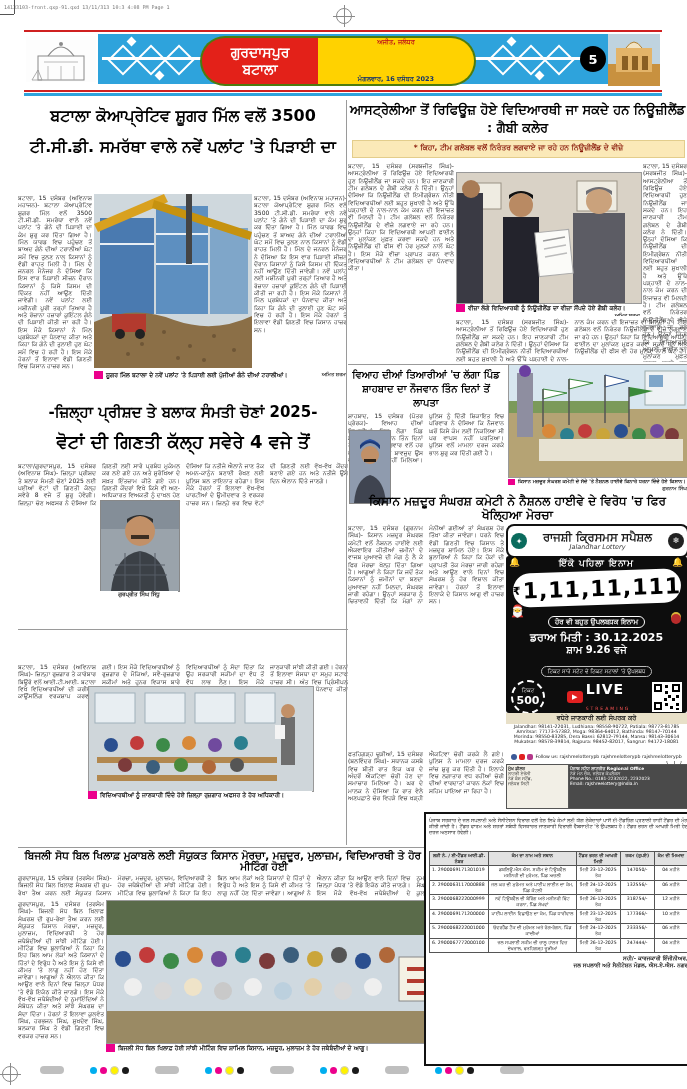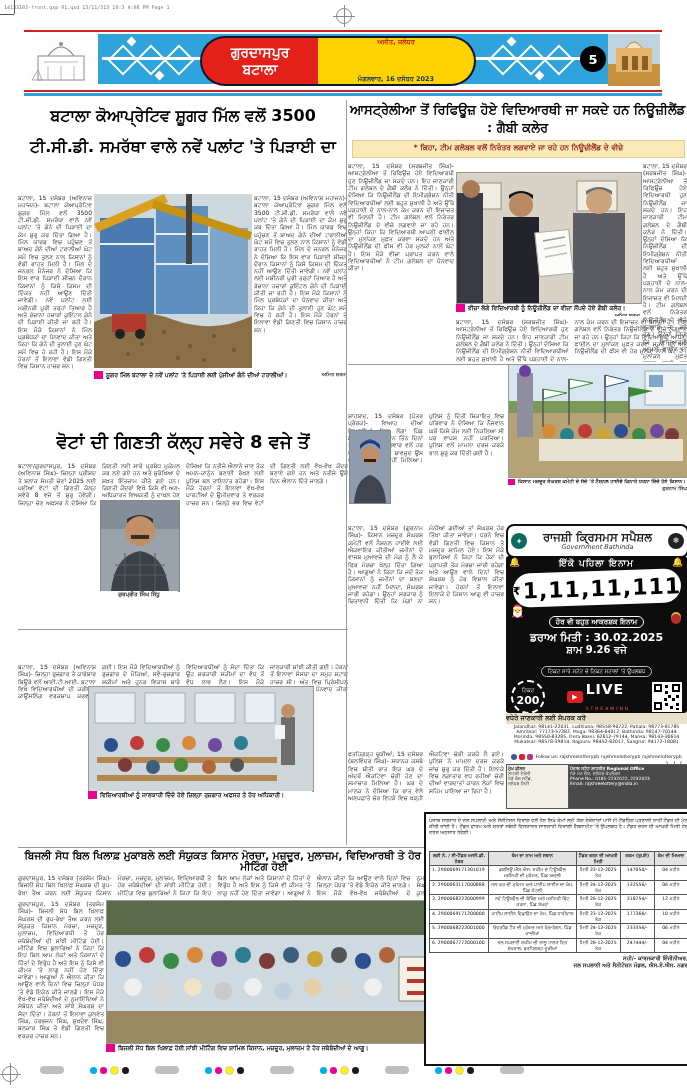--- a/index.html
+++ b/index.html
@@ -14,21 +14,21 @@
   .capt{font-size:6px;font-weight:bold;color:#111;background:#fff;overflow:hidden;}
   .marker{display:inline-block;width:9px;height:8px;background:#EC008C;margin-right:3px;vertical-align:middle;}
   .rule{background:#9a9a9a;}
   .photo{overflow:hidden;background:#ccc;}
   .photo svg{display:block;}
   .credit{float:right;font-weight:bold;font-size:5px;color:#333;}
   
   .masthead{border-top:2px solid #cf2020;border-bottom:2px solid #cf2020;background:#fff;}
   .diamond{position:absolute;width:18px;height:18px;border:2px solid #fff;transform:rotate(45deg);background:transparent;}
   .diamond.small{width:7px;height:7px;background:#fff;border:none;}
-  .capsule{position:absolute;background:#0f172a;border-radius:26px;display:flex;padding:2px;}
+  .capsule{position:absolute;background:#4d7c0f;border-radius:26px;display:flex;padding:2px;}
   .cap-red{background:#E32119;border-radius:24px 0 0 24px;color:#fff;font-weight:bold;
            display:flex;flex-direction:column;justify-content:center;text-align:center;}
   .cap-yellow{background:#FFD200;border-radius:0 24px 24px 0;position:relative;text-align:center;flex:1;}
   .pgcircle{position:absolute;background:#000;border-radius:50%;color:#fff;font-weight:bold;
             display:flex;align-items:center;justify-content:center;}
   
   .ad-black{background:#0d0d0d;color:#fff;text-align:center;}
   .pill{display:inline-block;border:1px solid #fff;border-radius:10px;padding:1px 6px;}
   .tick-circle{border:2px dashed #fff;border-radius:50%;display:flex;flex-direction:column;align-items:center;justify-content:center;}
   
@@ -145,21 +145,22 @@
       <rect x="18" y="120" width="34" height="18" fill="#b33a2e"></rect>
       <circle cx="26" cy="140" r="5" fill="#222"></circle>
       <circle cx="46" cy="140" r="5" fill="#222"></circle>
     </svg>
   </div>
   <div class="abs capt" style="left:94px;top:371px;width:253px;height:20px;">
     <span class="marker"></span><span>ਸ਼ੂਗਰ ਮਿੱਲ ਬਟਾਲਾ ਦੇ ਨਵੇਂ ਪਲਾਂਟ 'ਤੇ ਪਿੜਾਈ ਲਈ ਪੁੱਜੀਆਂ ਗੰਨੇ ਦੀਆਂ ਟਰਾਲੀਆਂ।</span>
     <span class="credit">ਅਮਿਤ ਸ਼ਰਮਾ</span>
   </div>
 
-  <div class="abs hd" style="left:18px;top:428px;width:330px;height:28px;font-size:18px;line-height:28px;white-space:nowrap;">ਵੋਟਾਂ ਦੀ ਗਿਣਤੀ ਕੱਲ੍ਹ ਸਵੇਰੇ 8 ਵਜੇ ਤੋਂ</div>
+  <div class="abs hd" style="left:18px;top:399px;width:330px;height:26px;font-size:15px;line-height:26px;white-space:nowrap;">-ਜ਼ਿਲ੍ਹਾ ਪ੍ਰੀਸ਼ਦ ਤੇ ਬਲਾਕ ਸੰਮਤੀ ਚੋਣਾਂ 2025-</div>
+  <div class="abs hd" style="left:18px;top:428px;width:330px;height:28px;font-size:18px;line-height:28px;white-space:nowrap;">ਵੋਟਾਂ ਦੀ ਗਿਣਤੀ ਕੱਲ੍ਹ ਸਵੇਰੇ 4 ਵਜੇ ਤੋਂ</div>
   <div class="abs bt cols4" style="left:18px;top:462px;width:330px;height:164px;">ਬਟਾਲਾ/ਗੁਰਦਾਸਪੁਰ, 15 ਦਸੰਬਰ (ਅਵਿਨਾਸ਼ ਸਿੰਘ)- ਜ਼ਿਲ੍ਹਾ ਪ੍ਰੀਸ਼ਦ ਤੇ ਬਲਾਕ ਸੰਮਤੀ ਚੋਣਾਂ 2025 ਲਈ ਪਈਆਂ ਵੋਟਾਂ ਦੀ ਗਿਣਤੀ ਕੱਲ੍ਹ ਸਵੇਰੇ 8 ਵਜੇ ਤੋਂ ਸ਼ੁਰੂ ਹੋਵੇਗੀ। ਜ਼ਿਲ੍ਹਾ ਚੋਣ ਅਫਸਰ ਨੇ ਦੱਸਿਆ ਕਿ ਗਿਣਤੀ ਲਈ ਸਾਰੇ ਪ੍ਰਬੰਧ ਮੁਕੰਮਲ ਕਰ ਲਏ ਗਏ ਹਨ ਅਤੇ ਸੁਰੱਖਿਆ ਦੇ ਸਖ਼ਤ ਇੰਤਜ਼ਾਮ ਕੀਤੇ ਗਏ ਹਨ। ਗਿਣਤੀ ਕੇਂਦਰਾਂ ਵਿਖੇ ਕਿਸੇ ਵੀ ਅਣ-ਅਧਿਕਾਰਤ ਵਿਅਕਤੀ ਨੂੰ ਦਾਖਲ ਹੋਣ ਦੀ ਇਜਾਜ਼ਤ ਨਹੀਂ ਹੋਵੇਗੀ। ਉਨ੍ਹਾਂ ਦੱਸਿਆ ਕਿ ਨਤੀਜੇ ਐਲਾਨੇ ਜਾਣ ਤੱਕ ਅਮਨ-ਕਾਨੂੰਨ ਬਣਾਈ ਰੱਖਣ ਲਈ ਪੁਲਿਸ ਬਲ ਤਾਇਨਾਤ ਰਹੇਗਾ। ਇਸ ਮੌਕੇ ਹੋਰਨਾਂ ਤੋਂ ਇਲਾਵਾ ਵੱਖ-ਵੱਖ ਪਾਰਟੀਆਂ ਦੇ ਉਮੀਦਵਾਰ ਤੇ ਵਰਕਰ ਹਾਜ਼ਰ ਸਨ। ਜ਼ਿਲ੍ਹੇ ਭਰ ਵਿਚ ਵੋਟਾਂ ਦੀ ਗਿਣਤੀ ਲਈ ਵੱਖ-ਵੱਖ ਕੇਂਦਰ ਬਣਾਏ ਗਏ ਹਨ ਅਤੇ ਨਤੀਜੇ ਉਸੇ ਦਿਨ ਐਲਾਨ ਦਿੱਤੇ ਜਾਣਗੇ।</div>
   <div class="abs photo" style="left:100px;top:500px;width:78px;height:90px;border:1px solid #888;">
     <svg width="78" height="90" viewBox="0 0 78 90" preserveAspectRatio="none">
       <rect width="78" height="90" fill="#9aa3ab"></rect>
       <rect x="0" y="0" width="78" height="28" fill="#848e98"></rect>
       <circle cx="39" cy="30" r="15" fill="#c29067"></circle>
       <path d="M26 22 Q39 8 52 22 L52 18 Q39 10 26 18 Z" fill="#2e2e2e"></path>
       <rect x="30" y="34" width="18" height="4" fill="#3a2d22"></rect>
       <path d="M10 90 Q14 54 39 50 Q64 54 68 90 Z" fill="#3b4046"></path>
       <g stroke="#565d66" stroke-width="1">
@@ -281,20 +282,21 @@
       <line x1="88" y1="84" x2="110" y2="80" stroke="#bbb" stroke-width="1.5"></line>
     </svg>
   </div>
   <div class="abs capt" style="left:456px;top:304px;width:184px;height:12px;">
     <span class="marker"></span><span>ਵੀਜ਼ਾ ਲੱਗੇ ਵਿਦਿਆਰਥੀ ਨੂੰ ਨਿਊਜ਼ੀਲੈਂਡ ਦਾ ਵੀਜ਼ਾ ਸੌਂਪਦੇ ਹੋਏ ਗੈਬੀ ਕਲੇਰ।</span>
     <span class="credit">ਅਮਿਤ ਸ਼ਰਮਾ</span>
   </div>
   <div class="abs bt cols2" style="left:456px;top:318px;width:231px;height:44px;">ਬਟਾਲਾ, 15 ਦਸੰਬਰ (ਸਰਬਜੀਤ ਸਿੰਘ)- ਆਸਟ੍ਰੇਲੀਆ ਤੋਂ ਰਿਫਿਊਜ਼ ਹੋਏ ਵਿਦਿਆਰਥੀ ਹੁਣ ਨਿਊਜ਼ੀਲੈਂਡ ਜਾ ਸਕਦੇ ਹਨ। ਇਹ ਜਾਣਕਾਰੀ ਟੀਮ ਗਲੋਬਲ ਦੇ ਗੈਬੀ ਕਲੇਰ ਨੇ ਦਿੱਤੀ। ਉਨ੍ਹਾਂ ਦੱਸਿਆ ਕਿ ਨਿਊਜ਼ੀਲੈਂਡ ਦੀ ਇਮੀਗ੍ਰੇਸ਼ਨ ਨੀਤੀ ਵਿਦਿਆਰਥੀਆਂ ਲਈ ਬਹੁਤ ਸੁਖਾਲੀ ਹੈ ਅਤੇ ਉੱਥੇ ਪੜ੍ਹਾਈ ਦੇ ਨਾਲ-ਨਾਲ ਕੰਮ ਕਰਨ ਦੀ ਇਜਾਜ਼ਤ ਵੀ ਮਿਲਦੀ ਹੈ। ਟੀਮ ਗਲੋਬਲ ਵਲੋਂ ਨਿਰੰਤਰ ਨਿਊਜ਼ੀਲੈਂਡ ਦੇ ਵੀਜ਼ੇ ਲਗਵਾਏ ਜਾ ਰਹੇ ਹਨ। ਉਨ੍ਹਾਂ ਕਿਹਾ ਕਿ ਵਿਦਿਆਰਥੀ ਆਪਣੀ ਫਾਈਲ ਦਾ ਮੁਲਾਂਕਣ ਮੁਫ਼ਤ ਕਰਵਾ ਸਕਦੇ ਹਨ ਅਤੇ ਨਿਊਜ਼ੀਲੈਂਡ ਦੀ ਫੀਸ ਵੀ ਹੋਰ ਮੁਲਕਾਂ ਨਾਲੋਂ ਘੱਟ ਹੈ। ਇਸ ਮੌਕੇ ਵੀਜ਼ਾ ਪ੍ਰਾਪਤ ਕਰਨ ਵਾਲੇ ਵਿਦਿਆਰਥੀਆਂ ਨੇ ਟੀਮ ਗਲੋਬਲ ਦਾ ਧੰਨਵਾਦ ਕੀਤਾ।</div>
 
   <div class="abs rule" style="left:348px;top:364px;width:339px;height:1px;"></div>
+  <div class="abs hd" style="left:348px;top:368px;width:156px;height:42px;font-size:10px;line-height:14px;">ਵਿਆਹ ਦੀਆਂ ਤਿਆਰੀਆਂ 'ਚ ਲੱਗਾ ਪਿੰਡ ਸ਼ਾਹਬਾਦ ਦਾ ਨੌਜਵਾਨ ਤਿੰਨ ਦਿਨਾਂ ਤੋਂ ਲਾਪਤਾ</div>
   <div class="abs bt cols2" style="left:348px;top:412px;width:156px;height:100px;">ਸ਼ਾਹਬਾਦ, 15 ਦਸੰਬਰ (ਪੱਤਰ ਪ੍ਰੇਰਕ)- ਵਿਆਹ ਦੀਆਂ ਤਿਆਰੀਆਂ ਵਿਚ ਲੱਗਾ ਪਿੰਡ ਸ਼ਾਹਬਾਦ ਦਾ ਨੌਜਵਾਨ ਤਿੰਨ ਦਿਨਾਂ ਤੋਂ ਲਾਪਤਾ ਹੈ। ਪਰਿਵਾਰ ਵਲੋਂ ਹਰ ਪਾਸੇ ਭਾਲ ਕਰਨ ਦੇ ਬਾਵਜੂਦ ਉਸ ਦਾ ਕੋਈ ਸੁਰਾਗ ਨਹੀਂ ਮਿਲਿਆ। ਪੁਲਿਸ ਨੂੰ ਦਿੱਤੀ ਸ਼ਿਕਾਇਤ ਵਿਚ ਪਰਿਵਾਰ ਨੇ ਦੱਸਿਆ ਕਿ ਨੌਜਵਾਨ ਘਰੋਂ ਕਿਸੇ ਕੰਮ ਲਈ ਨਿਕਲਿਆ ਸੀ ਪਰ ਵਾਪਸ ਨਹੀਂ ਪਰਤਿਆ। ਪੁਲਿਸ ਵਲੋਂ ਮਾਮਲਾ ਦਰਜ ਕਰਕੇ ਭਾਲ ਸ਼ੁਰੂ ਕਰ ਦਿੱਤੀ ਗਈ ਹੈ।</div>
   <div class="abs photo" style="left:349px;top:430px;width:40px;height:72px;border:1px solid #888;">
     <svg width="40" height="72" viewBox="0 0 40 72" preserveAspectRatio="none">
       <rect width="40" height="72" fill="#8f9bae"></rect>
       <path d="M10 18 Q20 4 30 18 Q30 10 20 8 Q10 10 10 18 Z" fill="#2a4f9e"></path>
       <path d="M10 18 Q20 6 30 18 L30 14 Q20 6 10 14 Z" fill="#1d3c7c"></path>
       <circle cx="20" cy="24" r="9" fill="#c29067"></circle>
       <rect x="14" y="28" width="12" height="3" fill="#2b2118"></rect>
       <path d="M4 72 Q6 48 20 44 Q34 48 36 72 Z" fill="#3f4450"></path>
     </svg>
@@ -329,58 +331,59 @@
         <circle cx="148" cy="66" r="7" fill="#704a9e"></circle>
           <circle cx="163" cy="70" r="7" fill="#7c3b3b"></circle>
         <rect x="30" y="74" width="144" height="22" fill="#e7e2d2"></rect>
       </g>
     </svg>
   </div>
   <div class="abs capt" style="left:508px;top:478px;width:179px;height:14px;font-size:5px;">
     <span class="marker" style="width:7px;height:6px;"></span><span>ਕਿਸਾਨ ਮਜ਼ਦੂਰ ਸੰਘਰਸ਼ ਕਮੇਟੀ ਦੇ ਸੱਦੇ 'ਤੇ ਨੈਸ਼ਨਲ ਹਾਈਵੇ ਕਿਨਾਰੇ ਧਰਨਾ ਦਿੰਦੇ ਹੋਏ ਕਿਸਾਨ।</span>
     <span class="credit">ਗੁਰਨਾਮ ਸਿੰਘ</span>
   </div>
+  <div class="abs hd" style="left:348px;top:494px;width:339px;height:28px;font-size:12px;line-height:14px;">ਕਿਸਾਨ ਮਜ਼ਦੂਰ ਸੰਘਰਸ਼ ਕਮੇਟੀ ਨੇ ਨੈਸ਼ਨਲ ਹਾਈਵੇ ਦੇ ਵਿਰੋਧ 'ਚ ਫਿਰ ਖੋਲ੍ਹਿਆ ਮੋਰਚਾ</div>
   <div class="abs bt cols2" style="left:508px;top:524px;width:179px;height:32px;">ਬਟਾਲਾ, 15 ਦਸੰਬਰ (ਗੁਰਨਾਮ ਸਿੰਘ)- ਕਿਸਾਨ ਮਜ਼ਦੂਰ ਸੰਘਰਸ਼ ਕਮੇਟੀ ਵਲੋਂ ਨੈਸ਼ਨਲ ਹਾਈਵੇ ਲਈ ਐਕਵਾਇਰ ਕੀਤੀਆਂ ਜ਼ਮੀਨਾਂ ਦੇ ਵਾਜਬ ਮੁਆਵਜ਼ੇ ਦੀ ਮੰਗ ਨੂੰ ਲੈ ਕੇ ਫਿਰ ਮੋਰਚਾ ਖੋਲ੍ਹ ਦਿੱਤਾ ਗਿਆ ਹੈ। ਆਗੂਆਂ ਨੇ ਕਿਹਾ ਕਿ ਜਦੋਂ ਤੱਕ ਕਿਸਾਨਾਂ ਨੂੰ ਜ਼ਮੀਨਾਂ ਦਾ ਬਣਦਾ ਮੁਆਵਜ਼ਾ ਨਹੀਂ ਮਿਲਦਾ, ਸੰਘਰਸ਼ ਜਾਰੀ ਰਹੇਗਾ। ਉਨ੍ਹਾਂ ਸਰਕਾਰ ਨੂੰ ਚਿਤਾਵਨੀ ਦਿੱਤੀ ਕਿ ਮੰਗਾਂ ਨਾ ਮੰਨੀਆਂ ਗਈਆਂ ਤਾਂ ਸੰਘਰਸ਼ ਹੋਰ ਤਿੱਖਾ ਕੀਤਾ ਜਾਵੇਗਾ। ਧਰਨੇ ਵਿਚ ਵੱਡੀ ਗਿਣਤੀ ਵਿਚ ਕਿਸਾਨ ਤੇ ਮਜ਼ਦੂਰ ਸ਼ਾਮਿਲ ਹੋਏ। ਇਸ ਮੌਕੇ ਬੁਲਾਰਿਆਂ ਨੇ ਕਿਹਾ ਕਿ ਹੱਕਾਂ ਦੀ ਪ੍ਰਾਪਤੀ ਤੱਕ ਮੋਰਚਾ ਜਾਰੀ ਰਹੇਗਾ ਅਤੇ ਆਉਣ ਵਾਲੇ ਦਿਨਾਂ ਵਿਚ ਸੰਘਰਸ਼ ਨੂੰ ਹੋਰ ਵਿਸ਼ਾਲ ਕੀਤਾ ਜਾਵੇਗਾ। ਹੋਰਨਾਂ ਤੋਂ ਇਲਾਵਾ ਇਲਾਕੇ ਦੇ ਕਿਸਾਨ ਆਗੂ ਵੀ ਹਾਜ਼ਰ ਸਨ।</div>
   <div class="abs bt cols2" style="left:348px;top:524px;width:156px;height:164px;">ਬਟਾਲਾ, 15 ਦਸੰਬਰ (ਗੁਰਨਾਮ ਸਿੰਘ)- ਕਿਸਾਨ ਮਜ਼ਦੂਰ ਸੰਘਰਸ਼ ਕਮੇਟੀ ਵਲੋਂ ਨੈਸ਼ਨਲ ਹਾਈਵੇ ਲਈ ਐਕਵਾਇਰ ਕੀਤੀਆਂ ਜ਼ਮੀਨਾਂ ਦੇ ਵਾਜਬ ਮੁਆਵਜ਼ੇ ਦੀ ਮੰਗ ਨੂੰ ਲੈ ਕੇ ਫਿਰ ਮੋਰਚਾ ਖੋਲ੍ਹ ਦਿੱਤਾ ਗਿਆ ਹੈ। ਆਗੂਆਂ ਨੇ ਕਿਹਾ ਕਿ ਜਦੋਂ ਤੱਕ ਕਿਸਾਨਾਂ ਨੂੰ ਜ਼ਮੀਨਾਂ ਦਾ ਬਣਦਾ ਮੁਆਵਜ਼ਾ ਨਹੀਂ ਮਿਲਦਾ, ਸੰਘਰਸ਼ ਜਾਰੀ ਰਹੇਗਾ। ਉਨ੍ਹਾਂ ਸਰਕਾਰ ਨੂੰ ਚਿਤਾਵਨੀ ਦਿੱਤੀ ਕਿ ਮੰਗਾਂ ਨਾ ਮੰਨੀਆਂ ਗਈਆਂ ਤਾਂ ਸੰਘਰਸ਼ ਹੋਰ ਤਿੱਖਾ ਕੀਤਾ ਜਾਵੇਗਾ। ਧਰਨੇ ਵਿਚ ਵੱਡੀ ਗਿਣਤੀ ਵਿਚ ਕਿਸਾਨ ਤੇ ਮਜ਼ਦੂਰ ਸ਼ਾਮਿਲ ਹੋਏ। ਇਸ ਮੌਕੇ ਬੁਲਾਰਿਆਂ ਨੇ ਕਿਹਾ ਕਿ ਹੱਕਾਂ ਦੀ ਪ੍ਰਾਪਤੀ ਤੱਕ ਮੋਰਚਾ ਜਾਰੀ ਰਹੇਗਾ ਅਤੇ ਆਉਣ ਵਾਲੇ ਦਿਨਾਂ ਵਿਚ ਸੰਘਰਸ਼ ਨੂੰ ਹੋਰ ਵਿਸ਼ਾਲ ਕੀਤਾ ਜਾਵੇਗਾ। ਹੋਰਨਾਂ ਤੋਂ ਇਲਾਵਾ ਇਲਾਕੇ ਦੇ ਕਿਸਾਨ ਆਗੂ ਵੀ ਹਾਜ਼ਰ ਸਨ।</div>
 
   <div class="abs bt cols2" style="left:348px;top:750px;width:156px;height:94px;">ਫਤਹਿਗੜ੍ਹ ਚੂੜੀਆਂ, 15 ਦਸੰਬਰ (ਬਲਵਿੰਦਰ ਸਿੰਘ)- ਸਥਾਨਕ ਕਸਬੇ ਵਿਚ ਬੀਤੀ ਰਾਤ ਇਕ ਘਰ ਦੇ ਅੰਦਰੋਂ ਐਕਟਿਵਾ ਚੋਰੀ ਹੋਣ ਦਾ ਸਮਾਚਾਰ ਮਿਲਿਆ ਹੈ। ਘਰ ਦੇ ਮਾਲਕ ਨੇ ਦੱਸਿਆ ਕਿ ਰਾਤ ਵੇਲੇ ਅਣਪਛਾਤੇ ਚੋਰ ਵਿਹੜੇ ਵਿਚ ਖੜ੍ਹੀ ਐਕਟਿਵਾ ਚੋਰੀ ਕਰਕੇ ਲੈ ਗਏ। ਪੁਲਿਸ ਨੇ ਮਾਮਲਾ ਦਰਜ ਕਰਕੇ ਜਾਂਚ ਸ਼ੁਰੂ ਕਰ ਦਿੱਤੀ ਹੈ। ਇਲਾਕੇ ਵਿਚ ਲਗਾਤਾਰ ਵਧ ਰਹੀਆਂ ਚੋਰੀ ਦੀਆਂ ਵਾਰਦਾਤਾਂ ਕਾਰਨ ਲੋਕਾਂ ਵਿਚ ਸਹਿਮ ਪਾਇਆ ਜਾ ਰਿਹਾ ਹੈ।</div>
 
   <div class="abs" style="left:506px;top:524px;width:181px;height:281px;">
 
     <div class="abs" style="left:0;top:0;width:179px;height:30px;background:#fff;border:2px solid #111;border-radius:8px;display:flex;align-items:center;overflow:hidden;">
       <div style="width:16px;height:16px;border-radius:50%;background:#0a6b5d;margin:0 3px;flex:none;display:flex;align-items:center;justify-content:center;color:#fff;font-size:8px;">✦</div>
       <div style="flex:1;text-align:center;line-height:1;">
         <div style="font-size:11.5px;font-weight:bold;color:#1a1a1a;">ਰਾਜਸ਼ੀ ਕ੍ਰਿਸਮਸ ਸਪੈਸ਼ਲ</div>
-        <div style="font-size:6.5px;font-style:italic;color:#333;">Government Bathinda</div>
+        <div style="font-size:6.5px;font-style:italic;color:#333;">Jalandhar Lottery</div>
       </div>
       <div style="width:16px;height:16px;border-radius:50%;background:#222;margin:0 3px;flex:none;color:#fff;font-size:8px;text-align:center;line-height:16px;">❄</div>
     </div>
 
     <div class="abs ad-black" style="left:0;top:32px;width:181px;height:157px;border-radius:3px;">
       <div style="position:absolute;left:3px;top:1px;font-size:9px;color:#d9b43a;">🔔</div>
       <div style="position:absolute;right:3px;top:1px;font-size:9px;color:#d9b43a;">🔔</div>
       <div style="padding-top:2px;font-size:9px;font-weight:bold;letter-spacing:1px;">ਇੱਕੋ ਪਹਿਲਾ ਇਨਾਮ</div>
       <div style="margin:2px auto 0;width:168px;height:34px;background:#fff;border-radius:18px;transform:rotate(-2deg);display:flex;align-items:center;justify-content:center;color:#000;">
         <span style="font-size:11px;font-weight:bold;margin-right:2px;">₹</span>
         <span style="font-size:22px;font-weight:900;letter-spacing:1px;">1,11,11,111</span>
       </div>
       <div style="position:absolute;left:4px;top:48px;font-size:12px;">🎅</div>
       <div style="position:absolute;right:6px;top:58px;width:10px;height:10px;border-radius:50%;background:#b92b2b;box-shadow:0 -2px 0 #d9b43a;"></div>
       <div style="margin-top:4px;">
-        <span class="pill" style="font-size:7px;font-weight:bold;">ਹੋਰ ਵੀ ਬਹੁਤ ਆਕਰਸ਼ਕ ਇਨਾਮ</span>
-      </div>
-      <div style="margin-top:3px;font-size:11px;font-weight:bold;">ਡਰਾਅ ਮਿਤੀ : 30.02.2025</div>
+        <span class="pill" style="font-size:7px;font-weight:bold;">ਹੋਰ ਵੀ ਬਹੁਤ ਉਪਲਬਧ਼ਕ ਇਨਾਮ</span>
+      </div>
+      <div style="margin-top:3px;font-size:11px;font-weight:bold;">ਡਰਾਅ ਮਿਤੀ : 30.12.2025</div>
       <div style="font-size:10px;font-weight:bold;">ਸ਼ਾਮ 9.26 ਵਜੇ</div>
       <div style="margin-top:2px;">
         <span class="pill" style="font-size:5.5px;border-color:#bbb;">ਟਿਕਟ ਸਾਰੇ ਸਟੇਟ ਦੇ ਟਿਕਟ ਸਟਾਲਾਂ 'ਤੇ ਉਪਲਬਧ</span>
       </div>
       <div style="margin-top:3px;display:flex;align-items:center;justify-content:space-between;padding:0 5px;">
         <div class="tick-circle" style="width:30px;height:30px;">
           <span style="font-size:5.5px;">ਟਿਕਟ</span>
-          <span style="font-size:11px;font-weight:bold;">200</span>
+          <span style="font-size:11px;font-weight:bold;">500</span>
         </div>
         <div style="display:flex;align-items:center;gap:3px;">
           <span style="width:16px;height:12px;background:#e02020;border-radius:3px;color:#fff;font-size:7px;line-height:12px;display:inline-block;">▶</span>
           <span style="display:inline-block;text-align:left;line-height:1;">
             <span style="font-size:14px;font-weight:900;letter-spacing:1px;">LIVE</span><br>
             <span style="font-size:4.5px;color:#ff5555;letter-spacing:2px;">STREAMING</span>
           </span>
         </div>
         <div class="photo" style="width:30px;height:30px;background:#fff;">
           <svg width="30" height="30" viewBox="0 0 30 30">
@@ -401,21 +404,21 @@
               <rect x="13" y="21" width="3" height="3"></rect>
                 <rect x="18" y="24" width="3" height="3"></rect>
                 <rect x="24" y="21" width="3" height="3"></rect>
               <rect x="24" y="26" width="3" height="2"></rect>
             </g>
           </svg>
         </div>
       </div>
     </div>
 
-    <div class="abs" style="left:0;top:189px;width:181px;height:11px;background:#e8e0c8;color:#111;font-size:6.5px;font-weight:bold;line-height:11px;overflow:hidden;">ਵਧੇਰੇ ਜਾਣਕਾਰੀ ਲਈ ਸੰਪਰਕ ਕਰੋ</div>
+    <div class="abs" style="left:0;top:189px;width:181px;height:11px;background:#e8e0c8;color:#111;font-size:6.5px;font-weight:bold;text-align:center;line-height:11px;overflow:hidden;">ਵਧੇਰੇ ਜਾਣਕਾਰੀ ਲਈ ਸੰਪਰਕ ਕਰੋ</div>
     <div class="abs" style="left:0;top:200px;width:181px;height:28px;background:#fff;text-align:center;">
       <div style="font-size:4.6px;color:#222;">Jalandhar: 98141-22031, Ludhiana: 98558-90722, Patiala: 98773-81785</div>
       <div style="font-size:4.6px;color:#222;">Amritsar: 77173-57382, Moga: 98364-64012, Bathinda: 98147-70144</div>
       <div style="font-size:4.6px;color:#222;">Morinda: 98550-83285, Dera Bassi: 62812-79144, Mansa: 98143-30614</div>
       <div style="font-size:4.6px;color:#222;">Mukatsar: 98578-39814, Rajpura: 98452-82017, Sangrur: 94172-18081</div>
     </div>
     <div class="abs" style="left:0;top:228px;width:181px;height:9px;background:#fff;display:flex;align-items:center;justify-content:center;gap:2px;">
       <span style="width:6px;height:6px;border-radius:50%;background:#3b5998;display:inline-block;"></span>
       <span style="width:6px;height:6px;border-radius:2px;background:#e02020;display:inline-block;"></span>
       <span style="width:6px;height:6px;border-radius:2px;background:#b4388a;display:inline-block;"></span>

